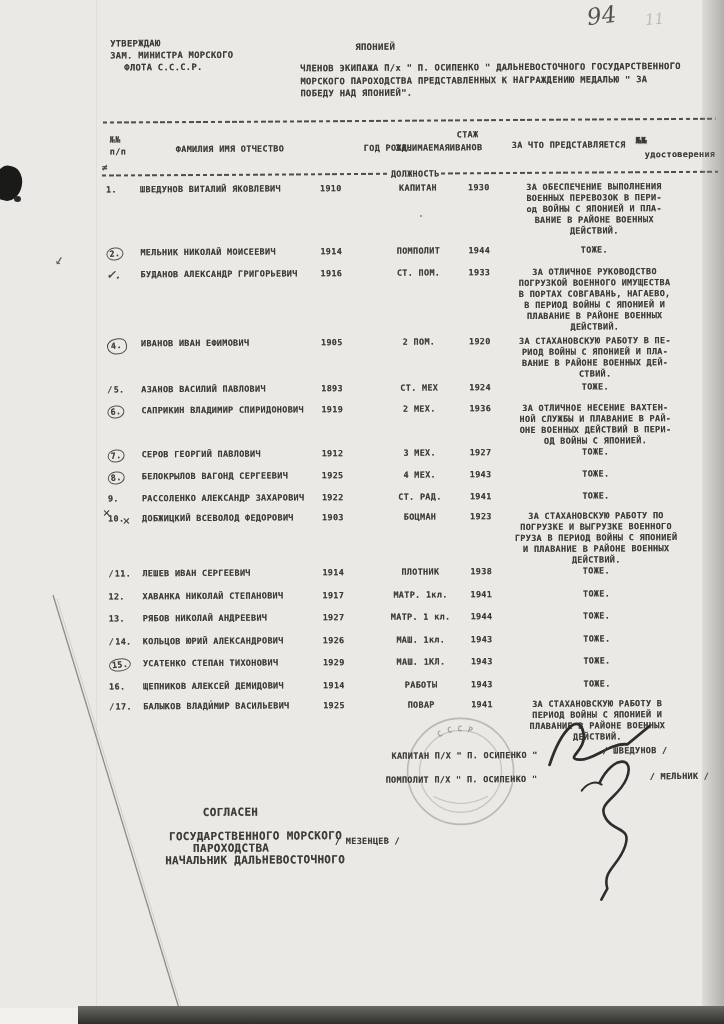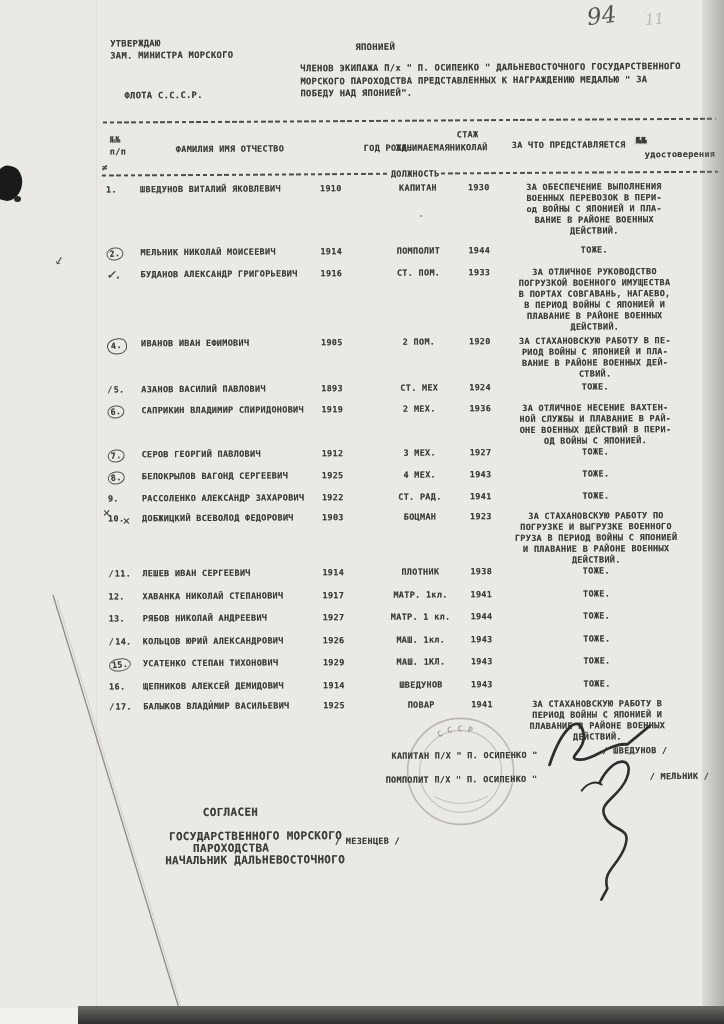--- a/index.html
+++ b/index.html
@@ -4,21 +4,21 @@
 <style>
   html,body{margin:0;padding:0;background:#c8c7c4;}
   .page{position:relative;width:724px;height:1024px;background:#ebe9e5;overflow:hidden;
         font-family:"DejaVu Sans Mono",monospace;color:#3d3c38;font-weight:bold;}
   .page *{box-sizing:border-box;}
   .content{position:absolute;left:0;top:0;width:724px;height:1024px;transform:rotate(-0.35deg);}
   .typed{letter-spacing:0.3px;text-shadow:0 0 0.6px rgba(45,44,40,0.5);}
   .abs{position:absolute;}
   
   .approval{left:113px;top:36px;font-size:8.8px;line-height:12px;}
-  .approval .l3{padding-left:14px;margin-top:28px;}
+  .approval .l3{padding-left:14px;}
   .list-title{left:358px;top:42px;font-size:9px;}
   .title-body{left:303px;top:62px;font-size:8.8px;line-height:12.5px;white-space:pre-line;}
   
   .dash{height:2px;background:repeating-linear-gradient(90deg,#4e4d49 0 4.5px,transparent 4.5px 7.2px);}
   .rule1{left:105px;top:120px;width:613px;}
   .rule2{left:104px;top:169px;width:616px;display:flex;align-items:center;height:10px;background:none;}
   .rule2 .seg{height:2px;background:repeating-linear-gradient(90deg,#4e4d49 0 4.5px,transparent 4.5px 7.2px);}
   .rule2 .s1{width:288px;}
   .rule2 .s2{flex:1;}
   .rule2 .word{font-size:8.5px;padding:0 1px;}
@@ -90,21 +90,21 @@
 ПОБЕДУ НАД ЯПОНИЕЙ".</div>
 
     <div class="abs dash rule1"></div>
 
     <div class="abs h typed" style="left:112px;top:133px;">№№</div>
     <div class="abs h typed" style="left:112px;top:145px;">п/п</div>
     <div class="abs h typed" style="left:178px;top:143px;">ФАМИЛИЯ ИМЯ ОТЧЕСТВО</div>
     <div class="abs h typed" style="left:322px;top:143px;padding-left:44px;">ГОД РОЖД.</div>
     <div class="abs h typed" style="left:398px;top:143px;">ЗАНИМАЕМАЯ</div>
     <div class="abs h typed" style="left:459px;top:130px;">СТАЖ</div>
-    <div class="abs h typed" style="left:452px;top:143px;">НИКОЛАЙ</div>
+    <div class="abs h typed" style="left:452px;top:143px;">ИВАНОВ</div>
     <div class="abs h typed" style="left:514px;top:141px;">ЗА ЧТО ПРЕДСТАВЛЯЕТСЯ</div>
     <div class="abs h typed smudge" style="left:638px;top:137px;">№№</div>
     <div class="abs h typed" style="left:647px;top:151px;">удостоверения</div>
 
     <div class="abs rule2">
       <span class="seg s1"></span>
       <span class="word typed">ДОЛЖНОСТЬ</span>
       <span class="seg s2"></span>
     </div>
     <div class="abs overstrike typed">≠</div>
@@ -246,21 +246,21 @@
           <span class="c name">УСАТЕНКО СТЕПАН ТИХОНОВИЧ</span>
           <span class="c year">1929</span>
           <span class="c pos">МАШ. 1КЛ.</span>
           <span class="c exp">1943</span>
           <span class="c reason">ТОЖЕ.</span>
         </div>
         <div class="row" style="margin-bottom: 9px;">
           <span class="c num"><span class="num-inner">16.</span></span>
           <span class="c name">ЩЕПНИКОВ АЛЕКСЕЙ ДЕМИДОВИЧ</span>
           <span class="c year">1914</span>
-          <span class="c pos">ШВЕДУНОВ</span>
+          <span class="c pos">РАБОТЫ</span>
           <span class="c exp">1943</span>
           <span class="c reason">ТОЖЕ.</span>
         </div>
         <div class="row" style="margin-bottom: 0px;">
           <span class="c num"><span class="num-inner mark-slash"><i class="sl">∕</i>17.</span></span>
           <span class="c name">БАЛЫКОВ ВЛАДИМИР ВАСИЛЬЕВИЧ</span>
           <span class="c year">1925</span>
           <span class="c pos">ПОВАР</span>
           <span class="c exp">1941</span>
           <span class="c reason">ЗА СТАХАНОВСКУЮ РАБОТУ В

